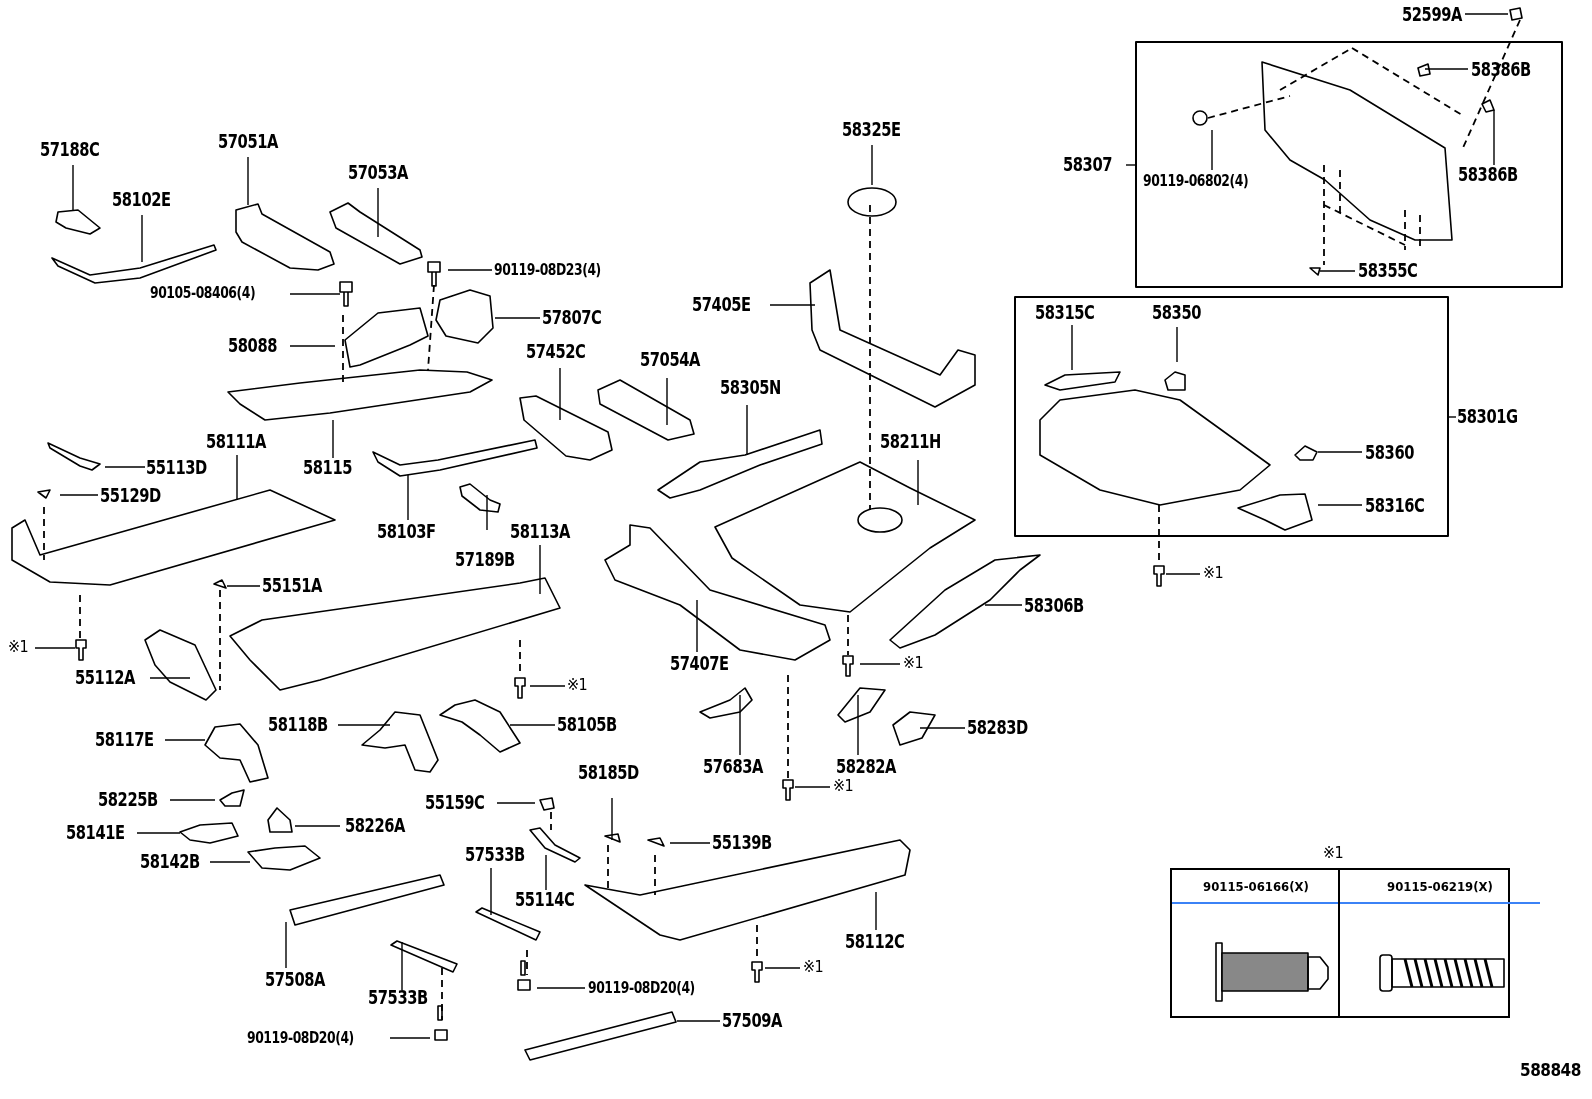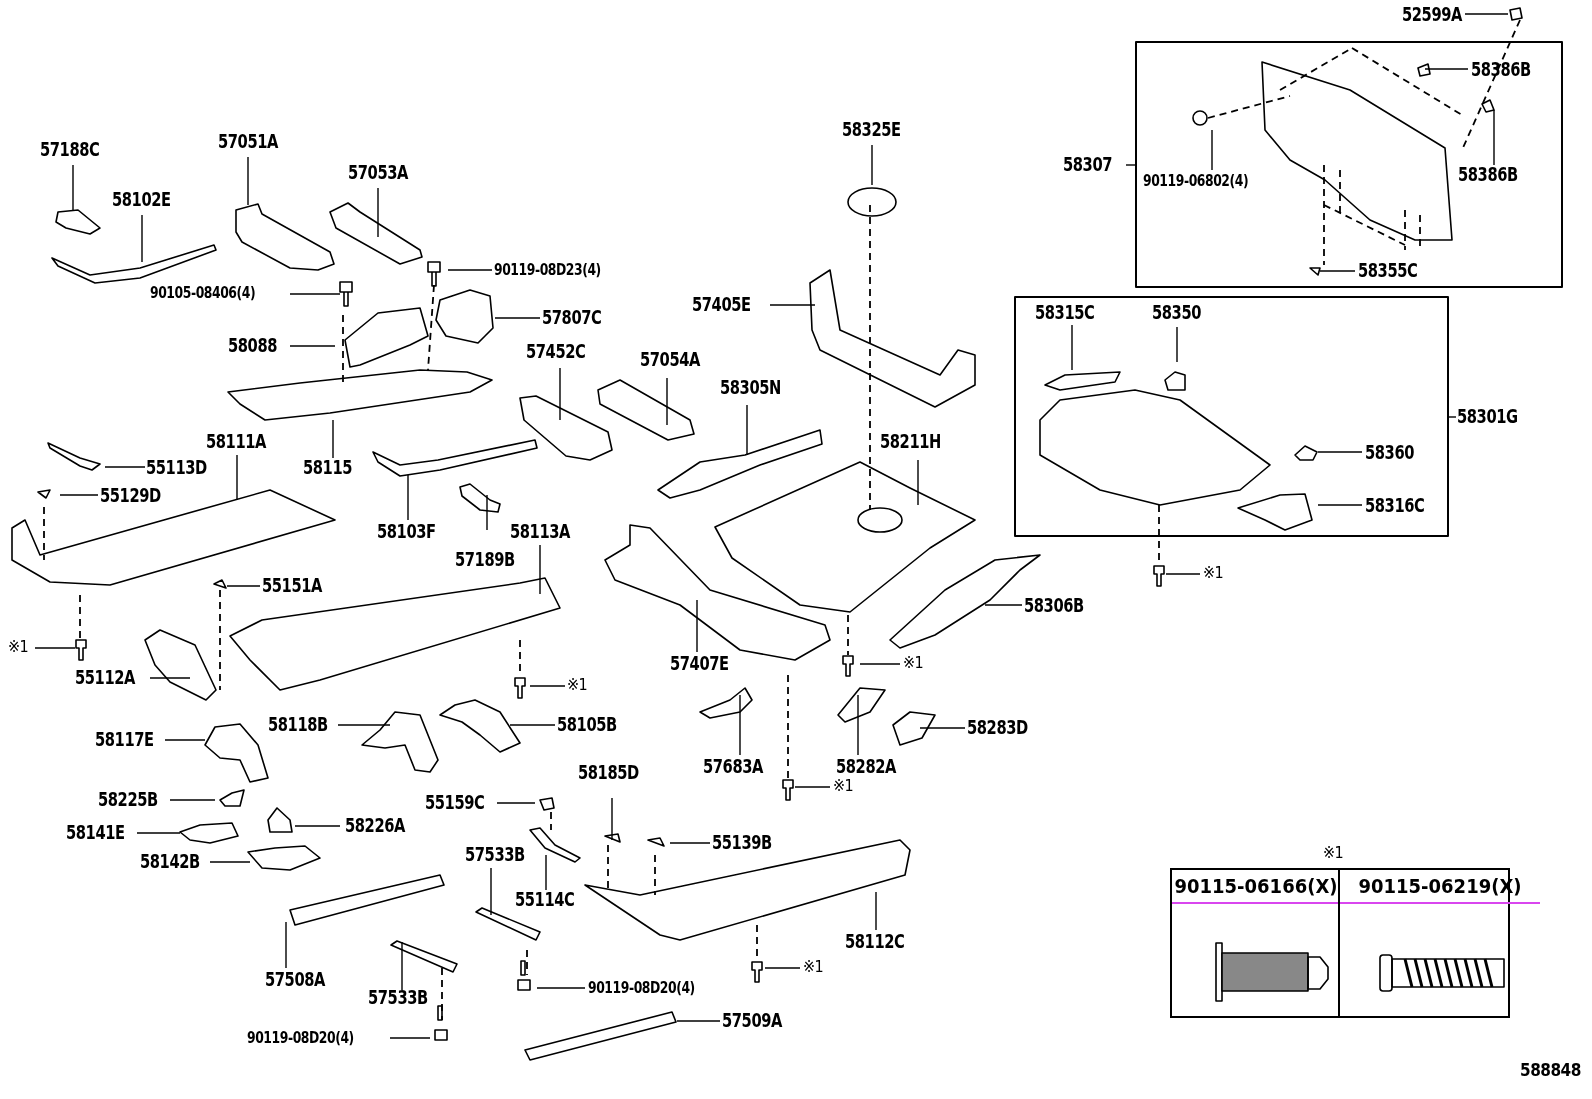--- a/index.html
+++ b/index.html
@@ -5,22 +5,22 @@
   html, body { margin: 0; padding: 0; background: #ffffff; }
   #canvas { position: relative; width: 1592px; height: 1099px; overflow: hidden; background: #fff; }
   #art { position: absolute; left: 0; top: 0; }
   .lbl { position: absolute; font-family: "DejaVu Sans Condensed", "DejaVu Sans", sans-serif; font-weight: bold;
          font-size: 19px; color: #000; white-space: nowrap; line-height: 1; letter-spacing: -0.5px;
          transform: scaleX(0.86); transform-origin: left top; cursor: pointer; }
   .lbl.sm { font-size: 16px; }
   .lbl.ref { font-size: 16px; font-weight: normal; transform: none; }
   .lbl.id { font-size: 17px; font-weight: bold; transform: none; }
   .ptab { position: absolute; border: 2px solid #000; box-sizing: border-box; }
-  .ptab .hd { position: absolute; top: 0; height: 34px; border-bottom: 2px solid #d946ef; box-sizing: border-box;
-              font-family: "DejaVu Sans Condensed","DejaVu Sans", sans-serif; font-weight: bold; font-size: 20px;
+  .ptab .hd { position: absolute; top: 0; height: 34px; border-bottom: 2px solid #3b82f6; box-sizing: border-box;
+              font-family: "DejaVu Sans Condensed","DejaVu Sans", sans-serif; font-weight: bold; font-size: 13px;
               display: flex; align-items: center; justify-content: center; }
   .ptab .col { position: absolute; top: 0; bottom: 0; }
   .ptab .div { position: absolute; top: 0; bottom: 0; width: 2px; background: #000; }
 </style>
 </head>
 <body>
 
 <div id="canvas">
 
 <svg id="art" width="1592" height="1099" viewBox="0 0 1592 1099" xmlns="http://www.w3.org/2000/svg" fill="none" stroke="#000" stroke-width="1.6" stroke-linejoin="round">

